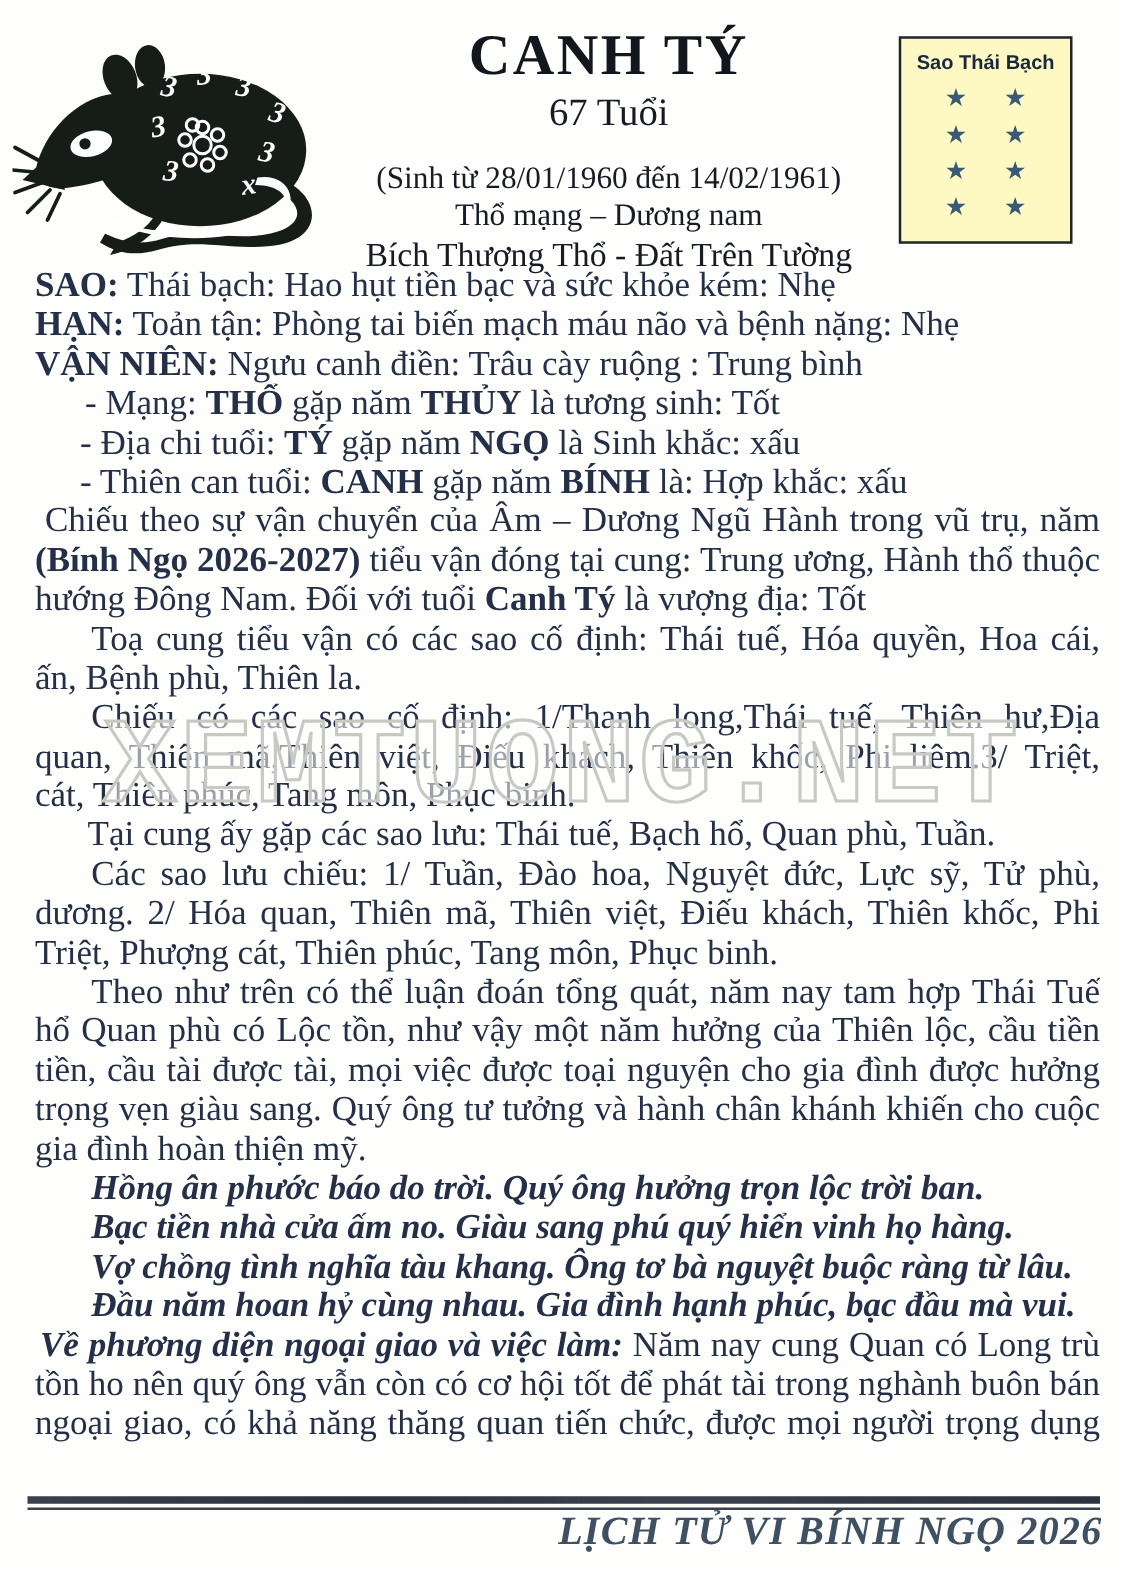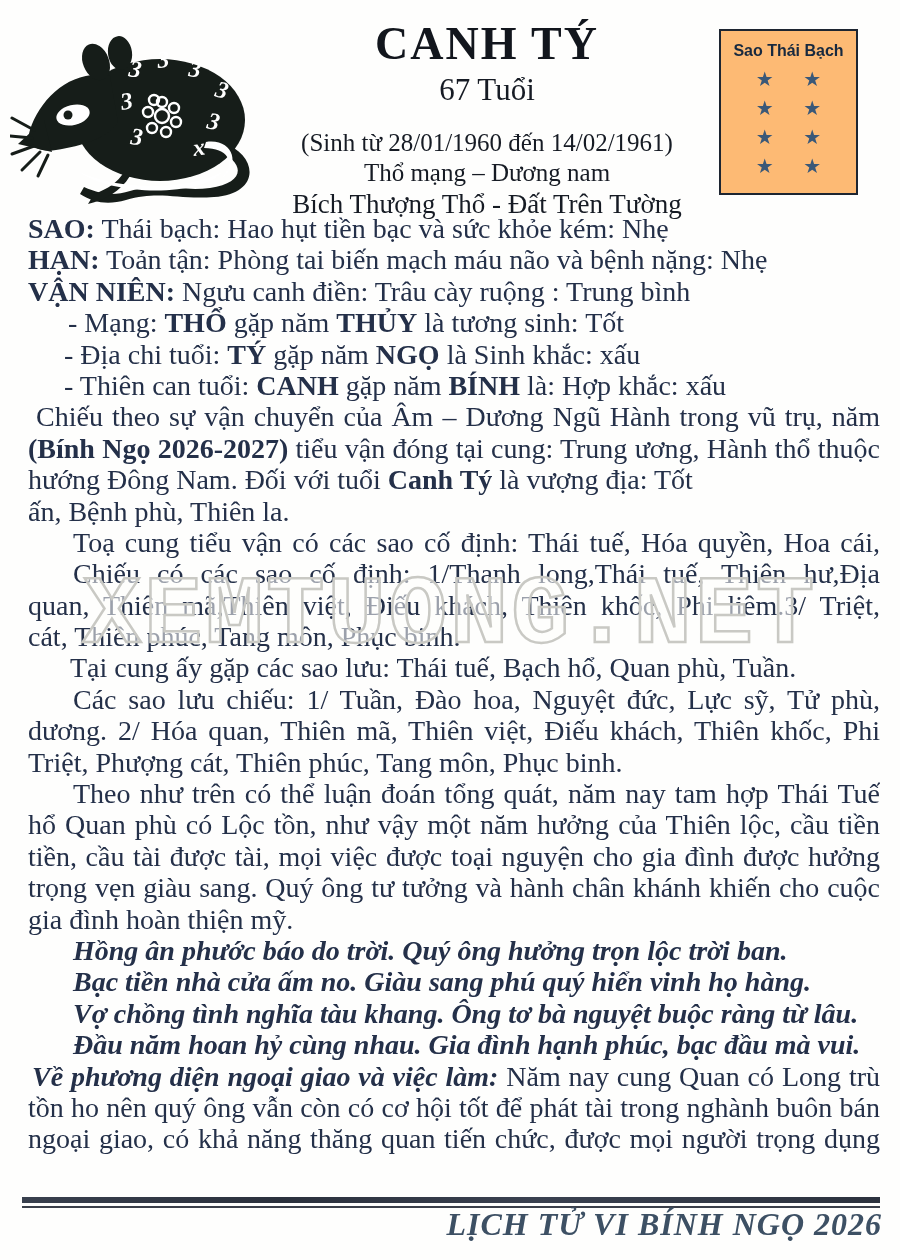--- a/index.html
+++ b/index.html
@@ -9,21 +9,21 @@
   
   .rat{position:absolute;left:10px;top:24px;width:250px;height:185px;}
   .head{position:absolute;left:252px;top:18px;width:470px;text-align:center;color:#161b24;}
   .h-title{font-size:46px;font-weight:bold;letter-spacing:2px;line-height:52px;color:#12161d;}
   .h-age{font-size:31px;line-height:36px;margin-top:2px;}
   .h-birth{font-size:25px;line-height:31px;margin-top:19px;white-space:nowrap;}
   .h-menh{font-size:25px;line-height:30px;margin-top:0;}
   .h-napam{font-size:27px;line-height:30px;margin-top:1px;white-space:nowrap;}
 
   .starbox{position:absolute;left:719px;top:29px;width:139px;height:166px;
-           border:2px solid #1d2531;box-sizing:border-box;text-align:center;background:#fdba74;}
+           border:2px solid #1d2531;box-sizing:border-box;text-align:center;background:#fef9c3;}
   .starbox-title{font-family:"Liberation Sans",sans-serif;font-weight:bold;font-size:16px;
                  color:#17293f;margin-top:11px;}
   .stars{display:grid;grid-template-columns:1fr 1fr;padding:6px 20px 0 20px;row-gap:3px;}
   .star{font-size:20px;line-height:26px;color:#3a5878;}
 
   
   .bodytext{position:absolute;left:28px;top:213px;width:852px;
             font-size:28px;line-height:31.4px;color:#243049;}
   .bline{height:31.4px;overflow:hidden;}
   .just{text-align:justify;text-align-last:justify;}
@@ -121,22 +121,22 @@
   <div class="bodytext">
       <div class="bline"><span style="font-weight: bold;">SAO:</span><span> Thái bạch: Hao hụt tiền bạc và sức khỏe kém: Nhẹ</span></div>
       <div class="bline"><span style="font-weight: bold;">HẠN:</span><span> Toản tận: Phòng tai biến mạch máu não và bệnh nặng: Nhẹ</span></div>
       <div class="bline"><span style="font-weight: bold;">VẬN NIÊN:</span><span> Ngưu canh điền: Trâu cày ruộng : Trung bình</span></div>
       <div class="bline" style="padding-left: 40px;"><span>-  Mạng: </span><span style="font-weight: bold;">THỔ</span><span> gặp năm </span><span style="font-weight: bold;">THỦY</span><span> là tương sinh: Tốt</span></div>
       <div class="bline" style="padding-left: 36px;"><span>- Địa chi tuổi: </span><span style="font-weight: bold;">TÝ</span><span> gặp năm </span><span style="font-weight: bold;">NGỌ</span><span> là Sinh khắc: xấu</span></div>
       <div class="bline" style="padding-left: 36px;"><span>- Thiên can tuổi: </span><span style="font-weight: bold; margin-top: 24px;">CANH</span><span> gặp năm </span><span style="font-weight: bold;">BÍNH</span><span> là: Hợp khắc: xấu</span></div>
       <div class="bline just" style="padding-left: 8px;"><span>Chiếu theo sự vận chuyển của Âm – Dương Ngũ Hành trong vũ trụ, năm</span></div>
       <div class="bline just"><span style="font-weight: bold;">(Bính Ngọ 2026-2027)</span><span> tiểu vận đóng tại cung: Trung ương, Hành thổ thuộc</span></div>
       <div class="bline"><span>hướng Đông Nam. Đối với tuổi </span><span style="font-weight: bold;">Canh Tý</span><span>  là vượng địa: Tốt</span></div>
+      <div class="bline just" style="padding-left: 45px;"><span>Toạ cung tiểu vận có các sao cố định: Thái tuế, Hóa quyền, Hoa cái, Quốc</span></div>
       <div class="bline"><span>ấn, Bệnh phù, Thiên la.</span></div>
-      <div class="bline just" style="padding-left: 45px;"><span>Toạ cung tiểu vận có các sao cố định: Thái tuế, Hóa quyền, Hoa cái, Quốc</span></div>
       <div class="bline just" style="padding-left: 45px;"><span>Chiếu có các sao cố định: 1/Thanh long,Thái tuế, Thiên hư,Địa võng.2/Hóa</span></div>
       <div class="bline just"><span>quan, Thiên mã,Thiên việt, Điếu khách, Thiên khốc, Phi liêm.3/ Triệt, Phượng</span></div>
       <div class="bline"><span>cát, Thiên phúc, Tang môn, Phục binh.</span></div>
       <div class="bline" style="padding-left: 42px;"><span>Tại cung ấy gặp các sao lưu: Thái tuế, Bạch hổ, Quan phù, Tuần.</span></div>
       <div class="bline just" style="padding-left: 45px;"><span>Các sao lưu chiếu: 1/ Tuần, Đào hoa, Nguyệt đức, Lực sỹ, Tử phù, Kình</span></div>
       <div class="bline just"><span>dương. 2/ Hóa quan, Thiên mã, Thiên việt, Điếu khách, Thiên khốc, Phi liêm. 3/</span></div>
       <div class="bline"><span>Triệt, Phượng cát, Thiên phúc, Tang môn, Phục binh.</span></div>
       <div class="bline just" style="padding-left: 45px;"><span>Theo như trên có thể luận đoán tổng quát, năm nay tam hợp Thái Tuế Bạch</span></div>
       <div class="bline just"><span>hổ Quan phù có Lộc tồn, như vậy một năm hưởng của Thiên lộc, cầu tiền được</span></div>
       <div class="bline just"><span>tiền, cầu tài được tài, mọi việc được toại nguyện cho gia đình được hưởng cảnh</span></div>

